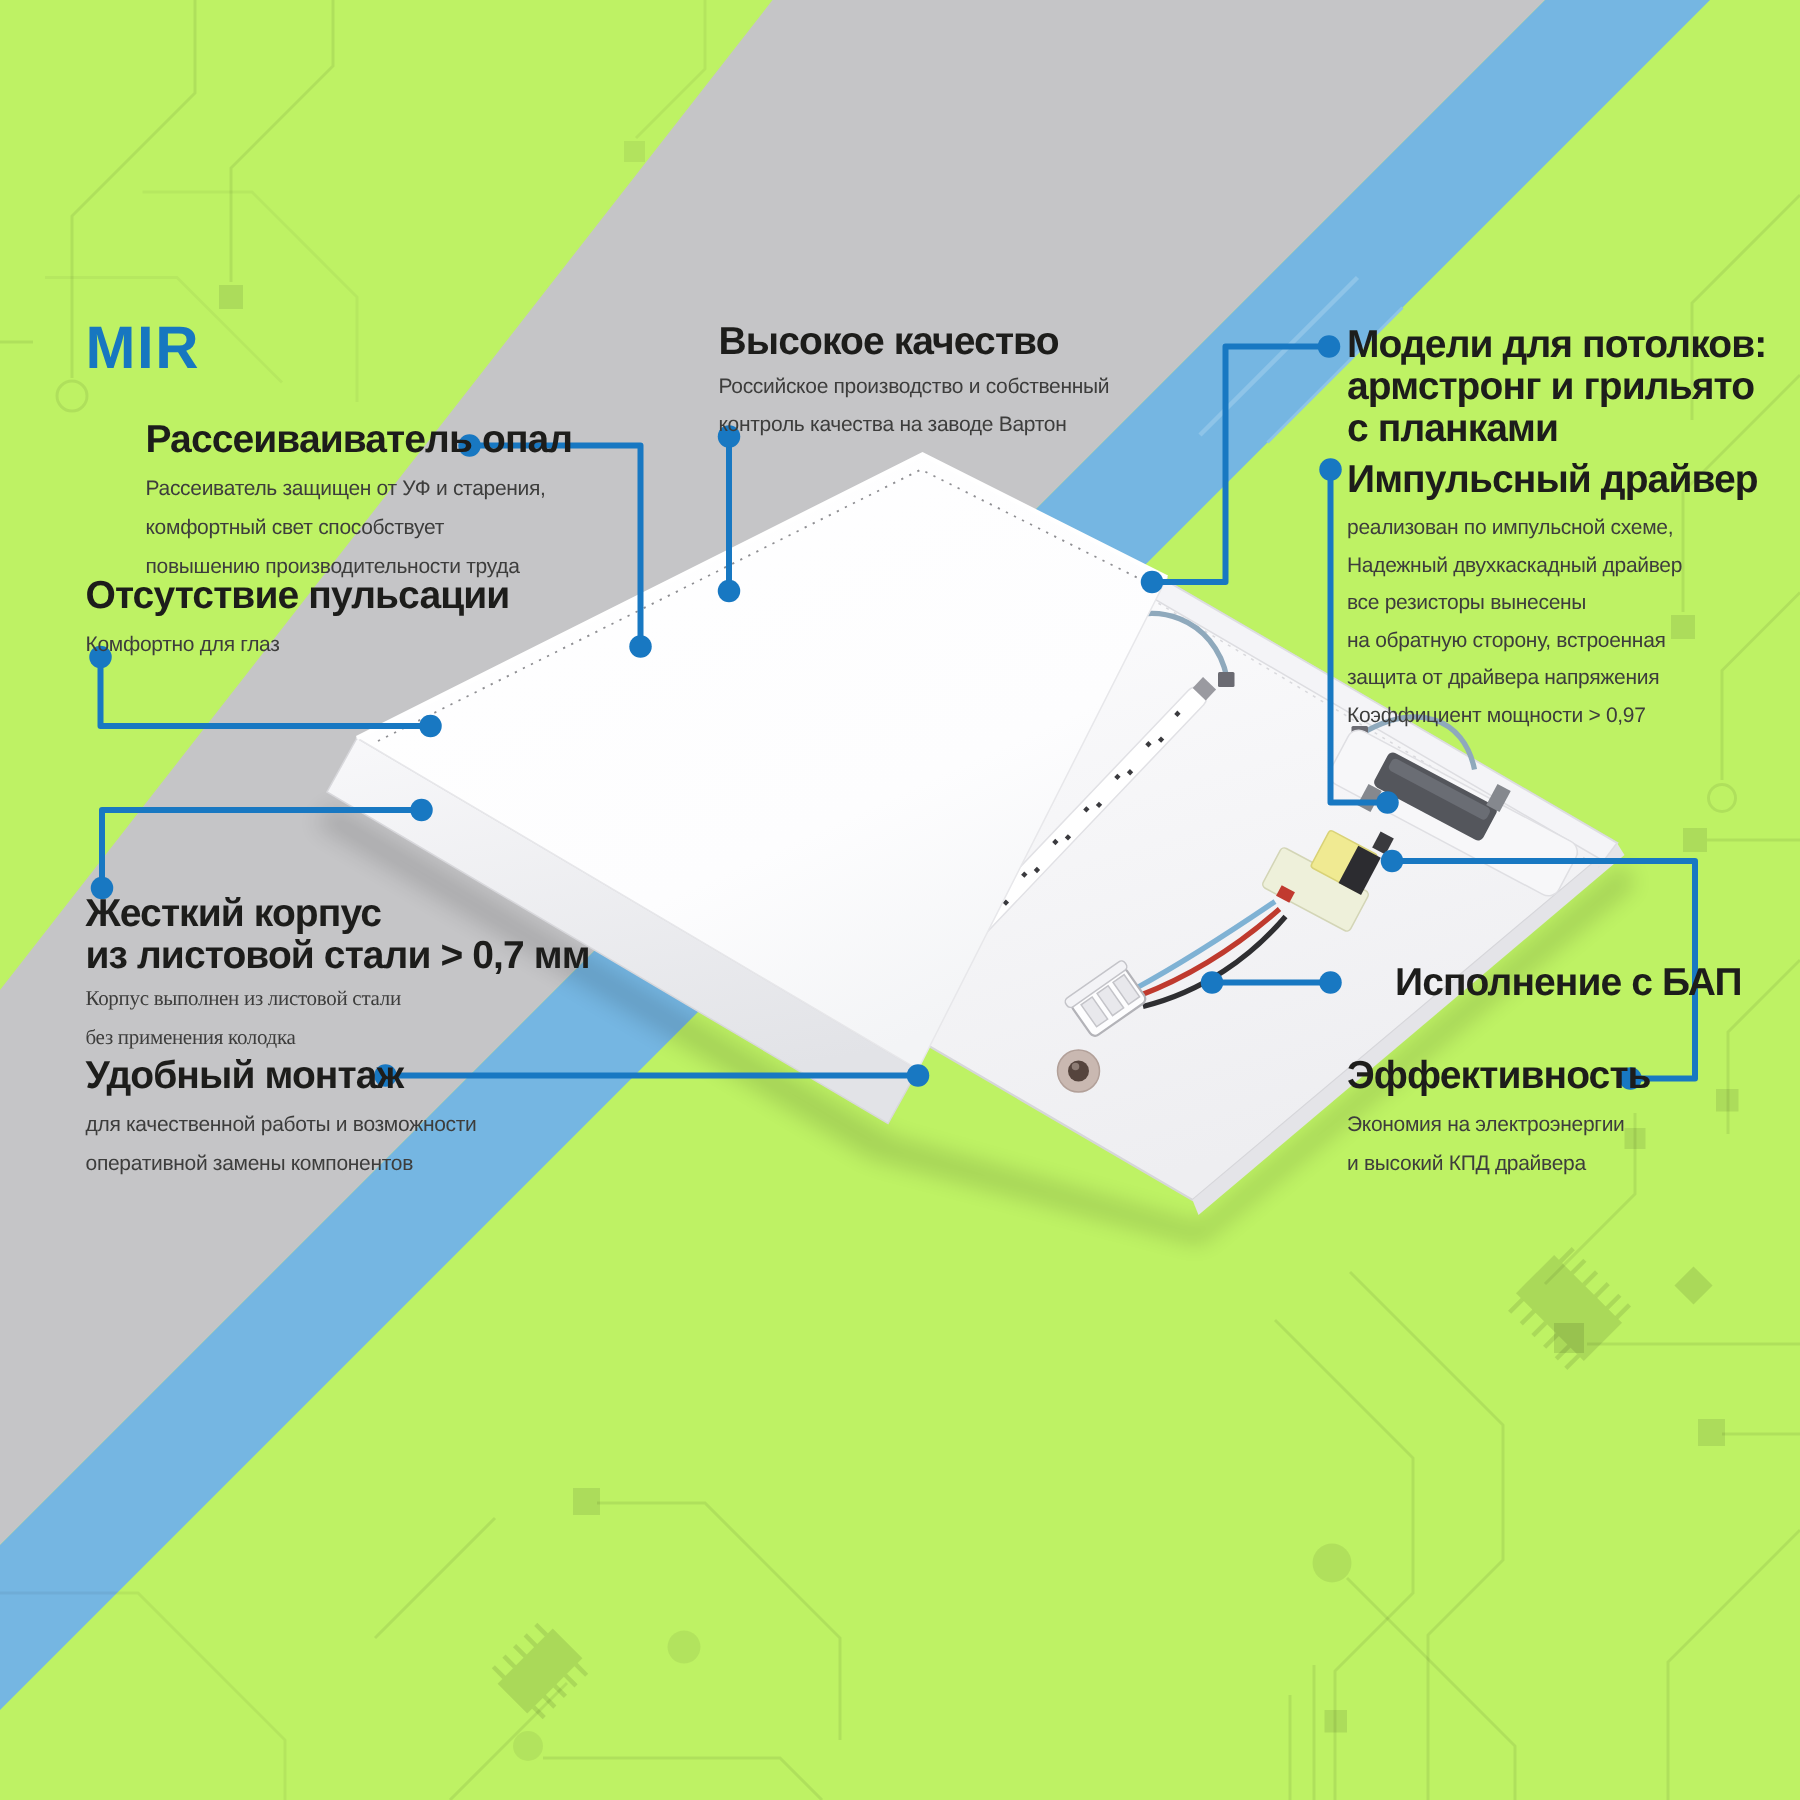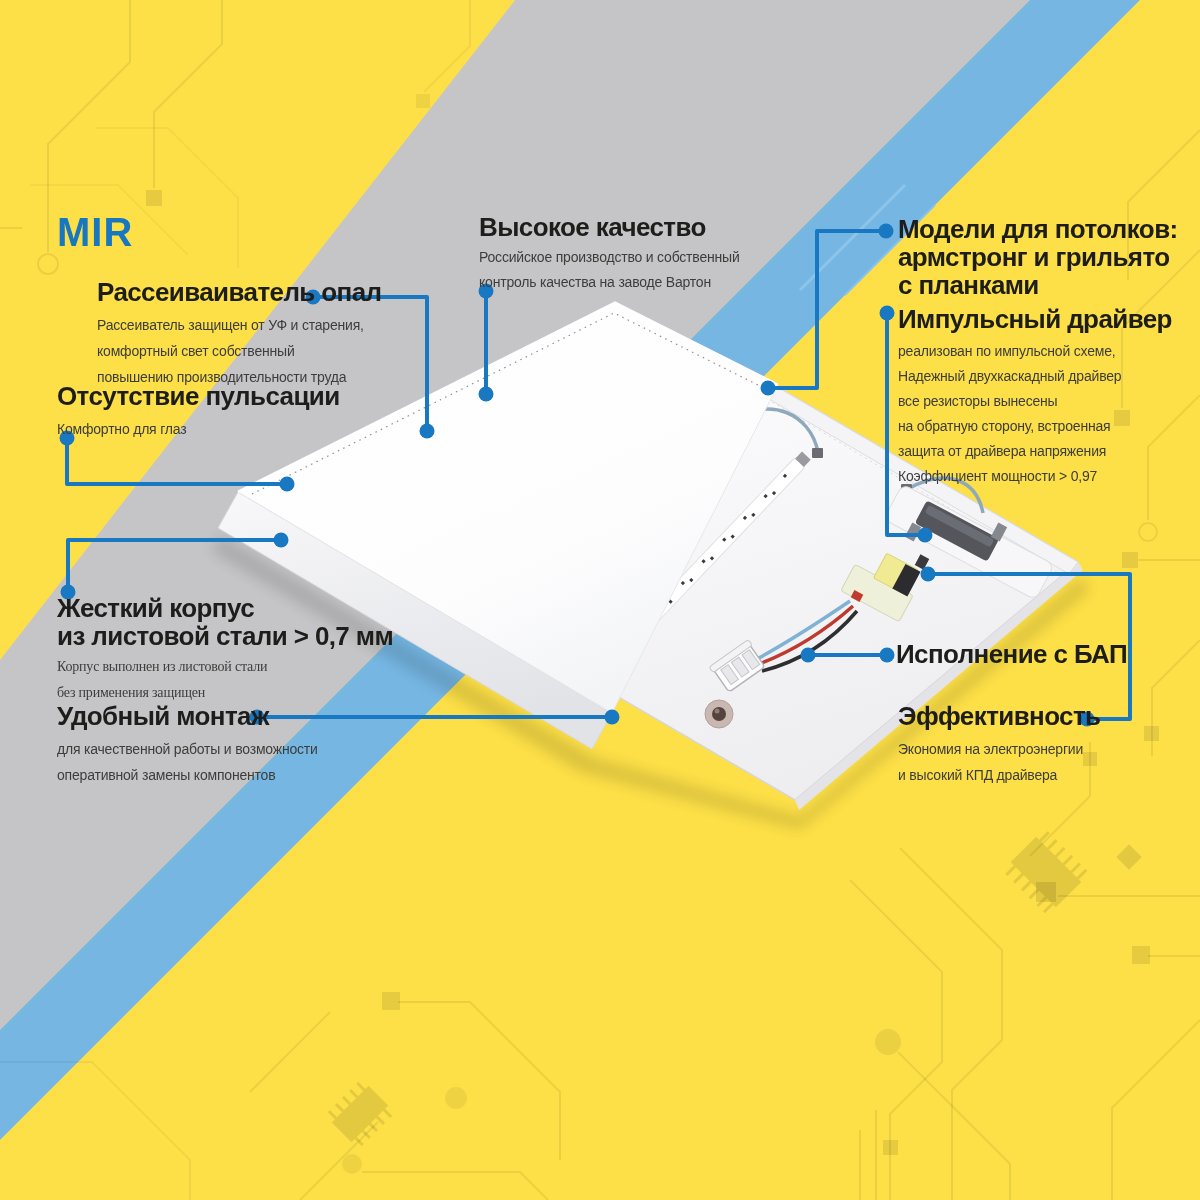--- a/index.html
+++ b/index.html
@@ -1,18 +1,18 @@
 <!DOCTYPE html>
 <html><head>
 <meta charset="utf-8">
 <style>
   html,body{margin:0;padding:0;background:#fff;}
   #stage{
     position:relative;width:1200px;height:1200px;overflow:hidden;
-    font-family:"Liberation Sans","DejaVu Sans",sans-serif;background:#fde047;
+    font-family:"Liberation Sans","DejaVu Sans",sans-serif;background:#bef264;
   }
   #bg{position:absolute;left:0;top:0;width:1200px;height:1200px;}
   .callout{position:absolute;z-index:5;}
   .callout h2{
     margin:0;font-size:26px;line-height:28px;font-weight:700;color:#1d1d1b;
     letter-spacing:-0.6px;white-space:nowrap;
   }
   .callout .body{
     margin-top:6px;font-size:14px;line-height:26px;color:#3d3d3c;
     letter-spacing:-0.2px;white-space:nowrap;
@@ -25,21 +25,21 @@
   .c-opal{left:57px;top:278px;margin-left:40px;}
   .c-pulsation{left:57px;top:382px;}
   .c-rigid{left:57px;top:594px;}
   .c-rigid .body{margin-top:4px;font-family:Liberation Serif, serif;}
   .c-mounting{left:57px;top:702px;}
   .c-quality{left:479px;top:213px;}
   .c-quality .body{margin-top:4px;line-height:25px;}
   .c-models{left:898px;top:215px;}
   .c-impulse{left:898px;top:305px;}
   .c-impulse .body{line-height:25px;}
-  .c-bap{left:896px;top:640px;text-align:center;}
+  .c-bap{left:930px;top:640px;text-align:center;}
   .c-efficiency{left:898px;top:702px;}
 </style>
 </head>
 <body>
 
 <div id="stage">
 
   <svg id="bg" viewBox="0 0 1200 1200">
     <defs>
       <linearGradient id="faceGrad" x1="0" y1="0" x2="0.6" y2="1">
@@ -289,40 +289,40 @@
       </g>
     </g>
   </svg>
 
   <div id="logo">MIR</div>
 
   <div class="callout c-opal">
     <h2><span>Рассеиваиватель опал</span></h2>
     <div class="body">
       <span>Рассеиватель защищен от УФ и старения,</span>
-      <span>комфортный свет собственный</span>
+      <span>комфортный свет способствует</span>
       <span>повышению производительности труда</span>
     </div>
   </div>
 
   <div class="callout c-pulsation">
     <h2><span>Отсутствие пульсации</span></h2>
     <div class="body">
       <span>Комфортно для глаз</span>
     </div>
   </div>
 
   <div class="callout c-rigid">
     <h2>
       <span style="display:block">Жесткий корпус</span>
       <span style="display:block">из листовой стали &gt; 0,7 мм</span>
     </h2>
     <div class="body">
       <span>Корпус выполнен из листовой стали</span>
-      <span>без применения защищен</span>
+      <span>без применения колодка</span>
     </div>
   </div>
 
   <div class="callout c-mounting">
     <h2><span>Удобный монтаж</span></h2>
     <div class="body">
       <span>для качественной работы и возможности</span>
       <span>оперативной замены компонентов</span>
     </div>
   </div>

